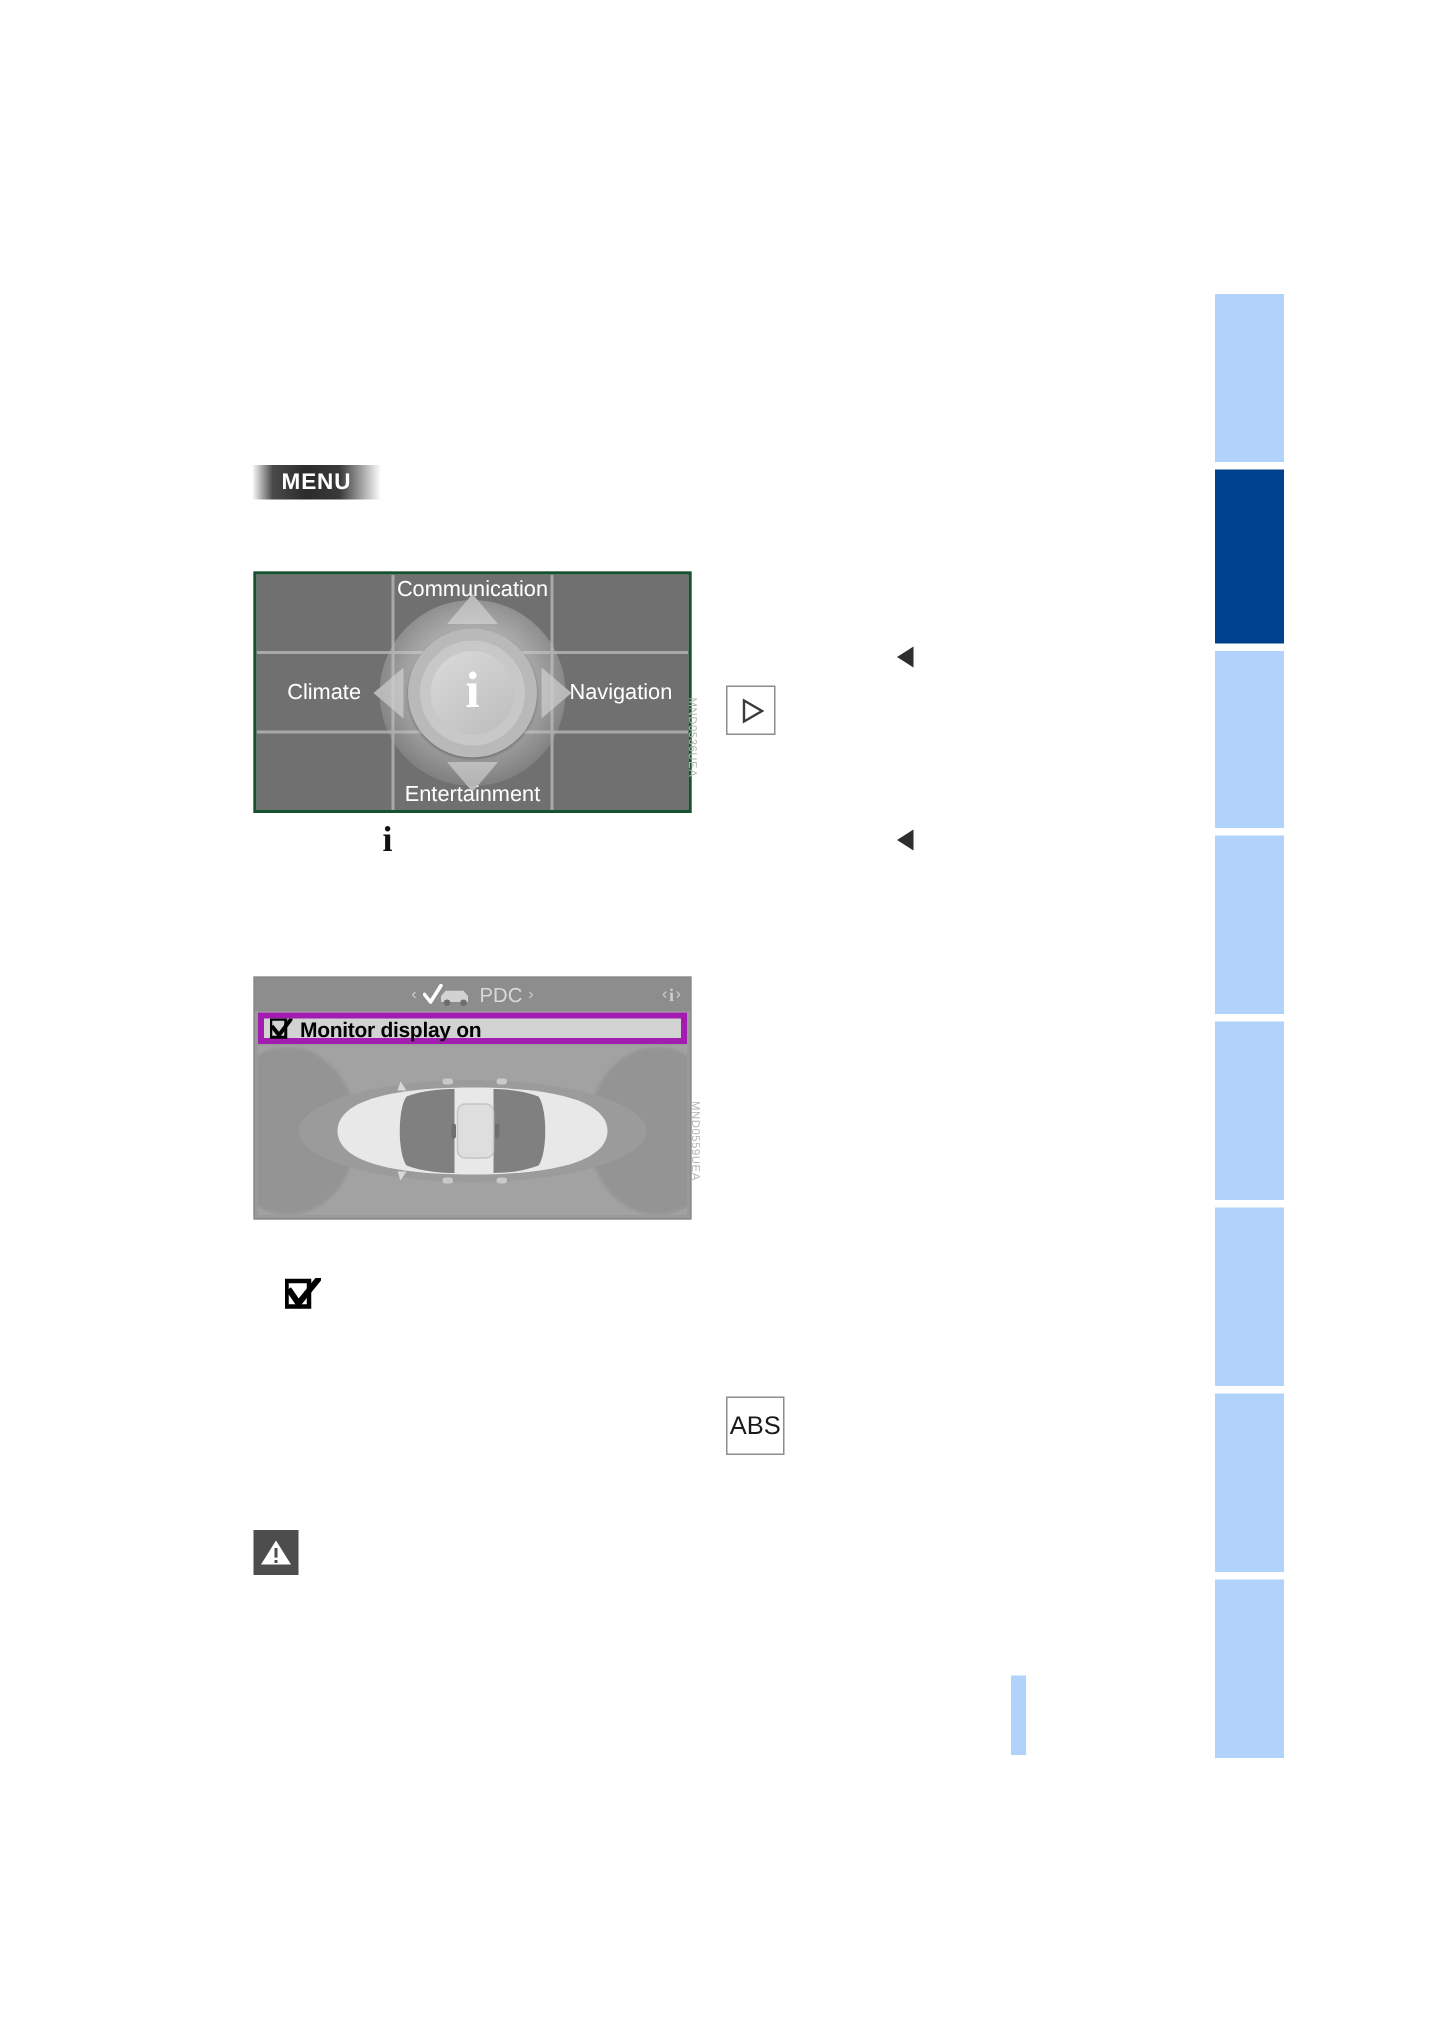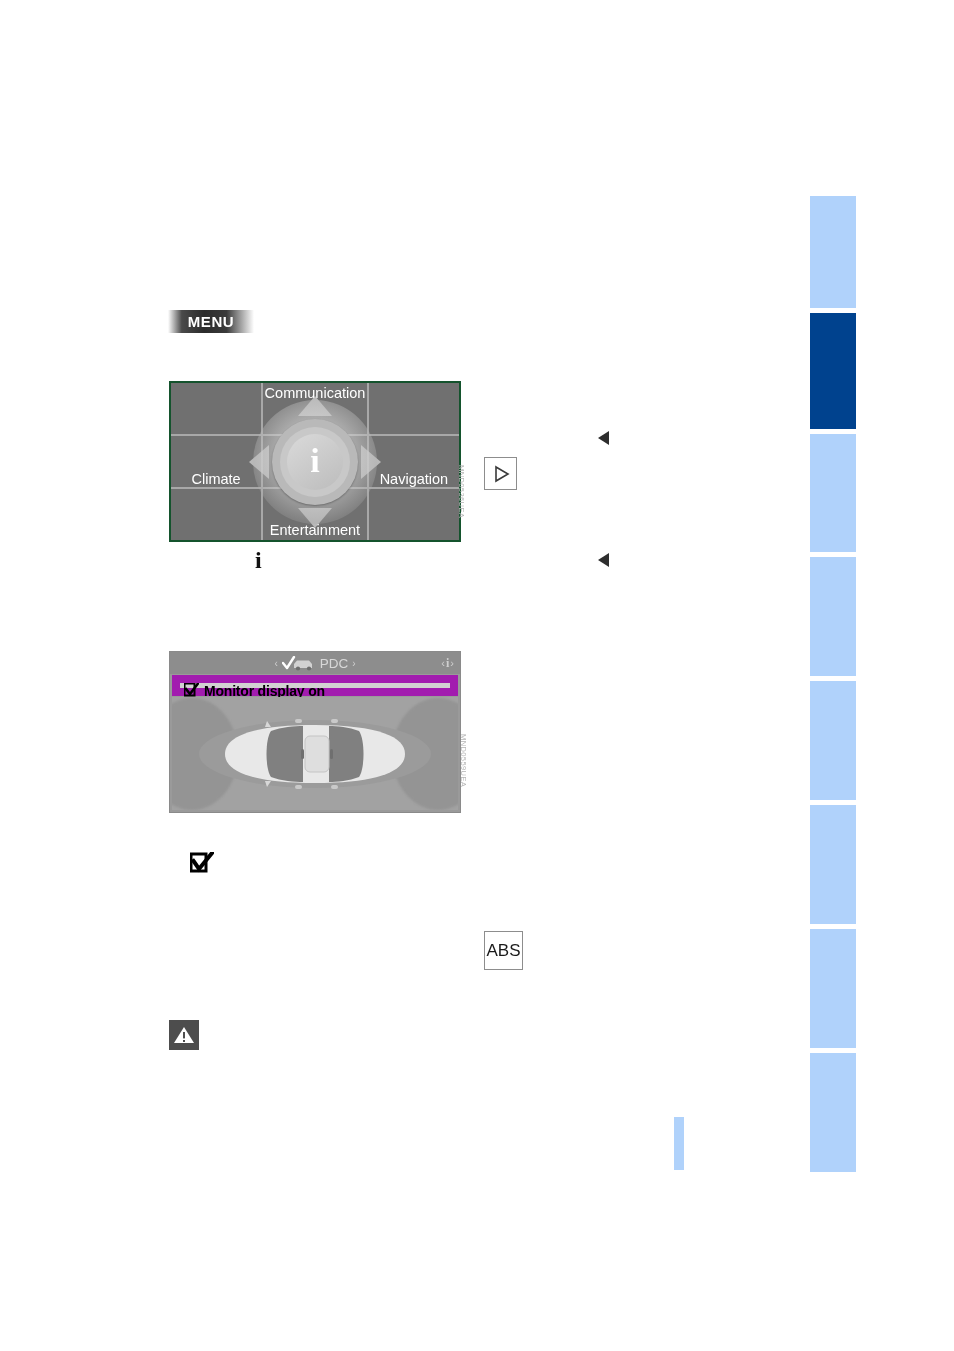--- a/index.html
+++ b/index.html
@@ -77,21 +77,21 @@
     gap: 2px;
     background: #a8a8a8;
     border: 2px solid #14532d;
     box-sizing: border-box;
   }
   .idrive-cell {
     background: #707070;
     color: #ffffff;
     font-size: 14.5px;
     display: flex;
-    align-items: flex-end;
+    align-items: center;
     justify-content: center;
     text-align: center;
     overflow: hidden;
     white-space: nowrap;
   }
   .idrive-cell.r1c2 { align-items: flex-start; padding-top: 2px; }
   .idrive-cell.r3c2 { align-items: flex-end; padding-bottom: 2px; }
 
   
   #idrive-knob {
@@ -188,23 +188,23 @@
     color: #cfcfcf;
     font-size: 12px;
     display: flex;
     align-items: center;
     line-height: 1;
   }
   #pdc-row {
     height: 21px;
     margin: 1px 2px 0 2px;
     background: #d2d2d2;
-    border: 8px solid #a21caf;
-    display: flex;
-    align-items: flex-start;
+    border: 4px solid #a21caf;
+    display: flex;
+    align-items: center;
     gap: 5px;
     padding-left: 4px;
     box-sizing: border-box;
   }
   #pdc-row-label {
     color: #000000;
     font-size: 14px;
     font-weight: bold;
     letter-spacing: -0.2px;
   }

